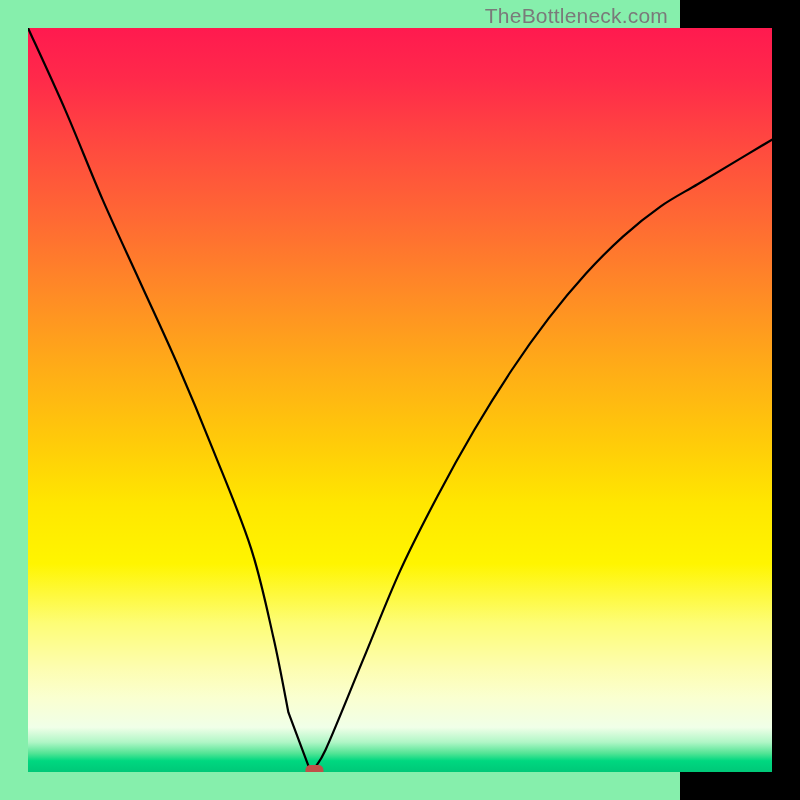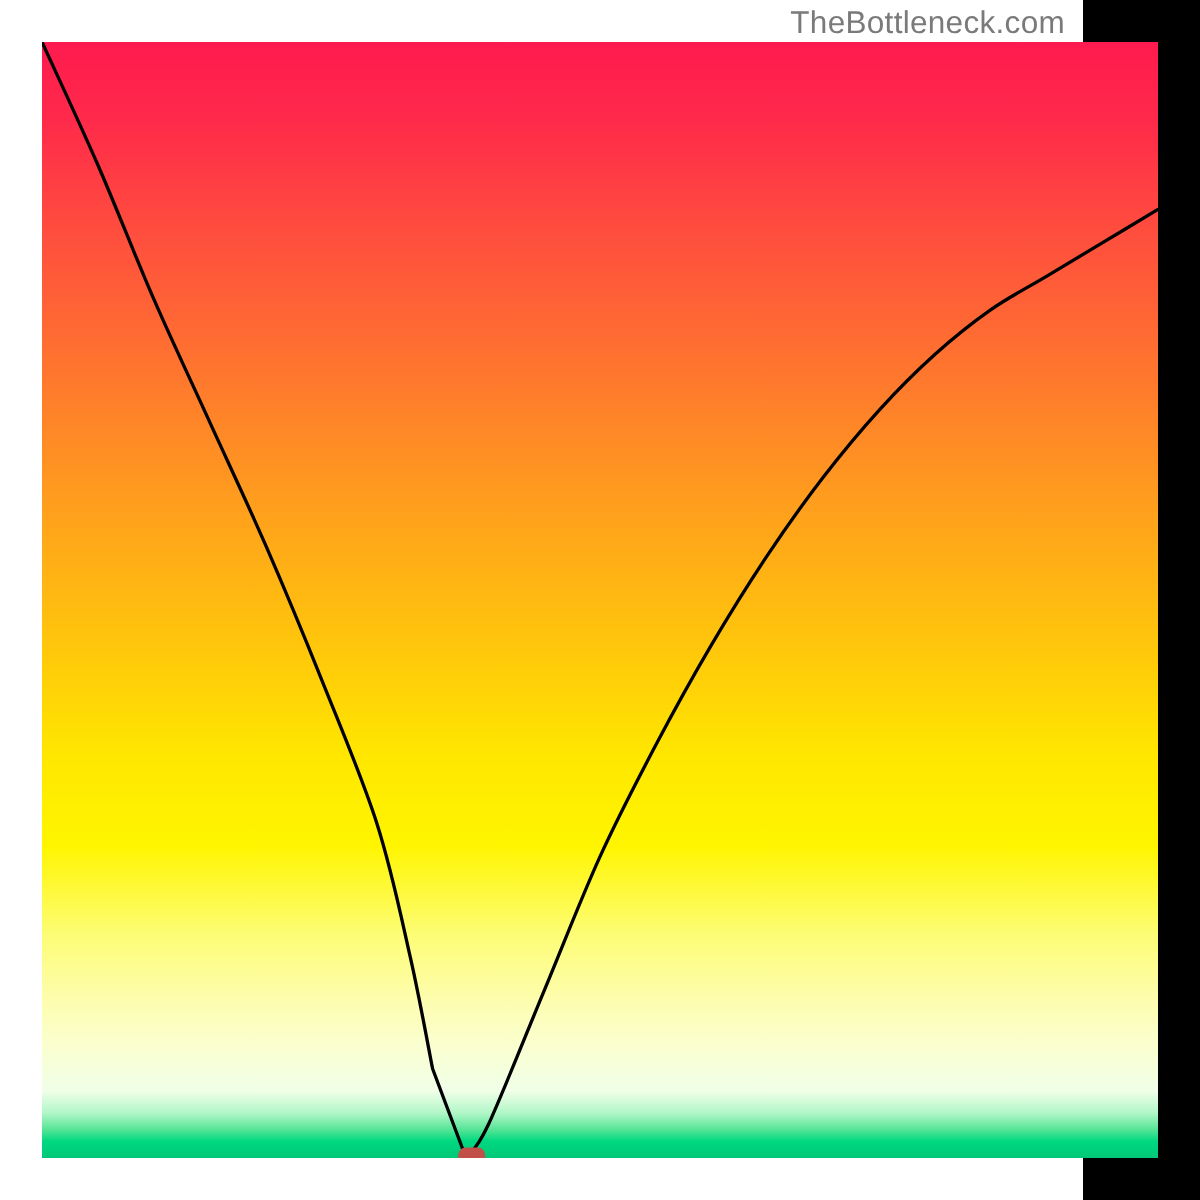--- a/index.html
+++ b/index.html
@@ -10,22 +10,21 @@
     background: #000;
     overflow: hidden;
     font-family: Arial, Helvetica, sans-serif;
   }
   .frame {
     position: absolute;
     top: 0;
     left: 0;
     width: 680px;
     height: 800px;
-    background: #ffffff;
-    padding-left: 42px;
+    background: #86efac;
   }
   .plot-area {
     position: absolute;
     top: 28px;
     left: 28px;
     width: 744px;
     height: 744px;
     overflow: hidden;
   }
   .gradient-bg {

